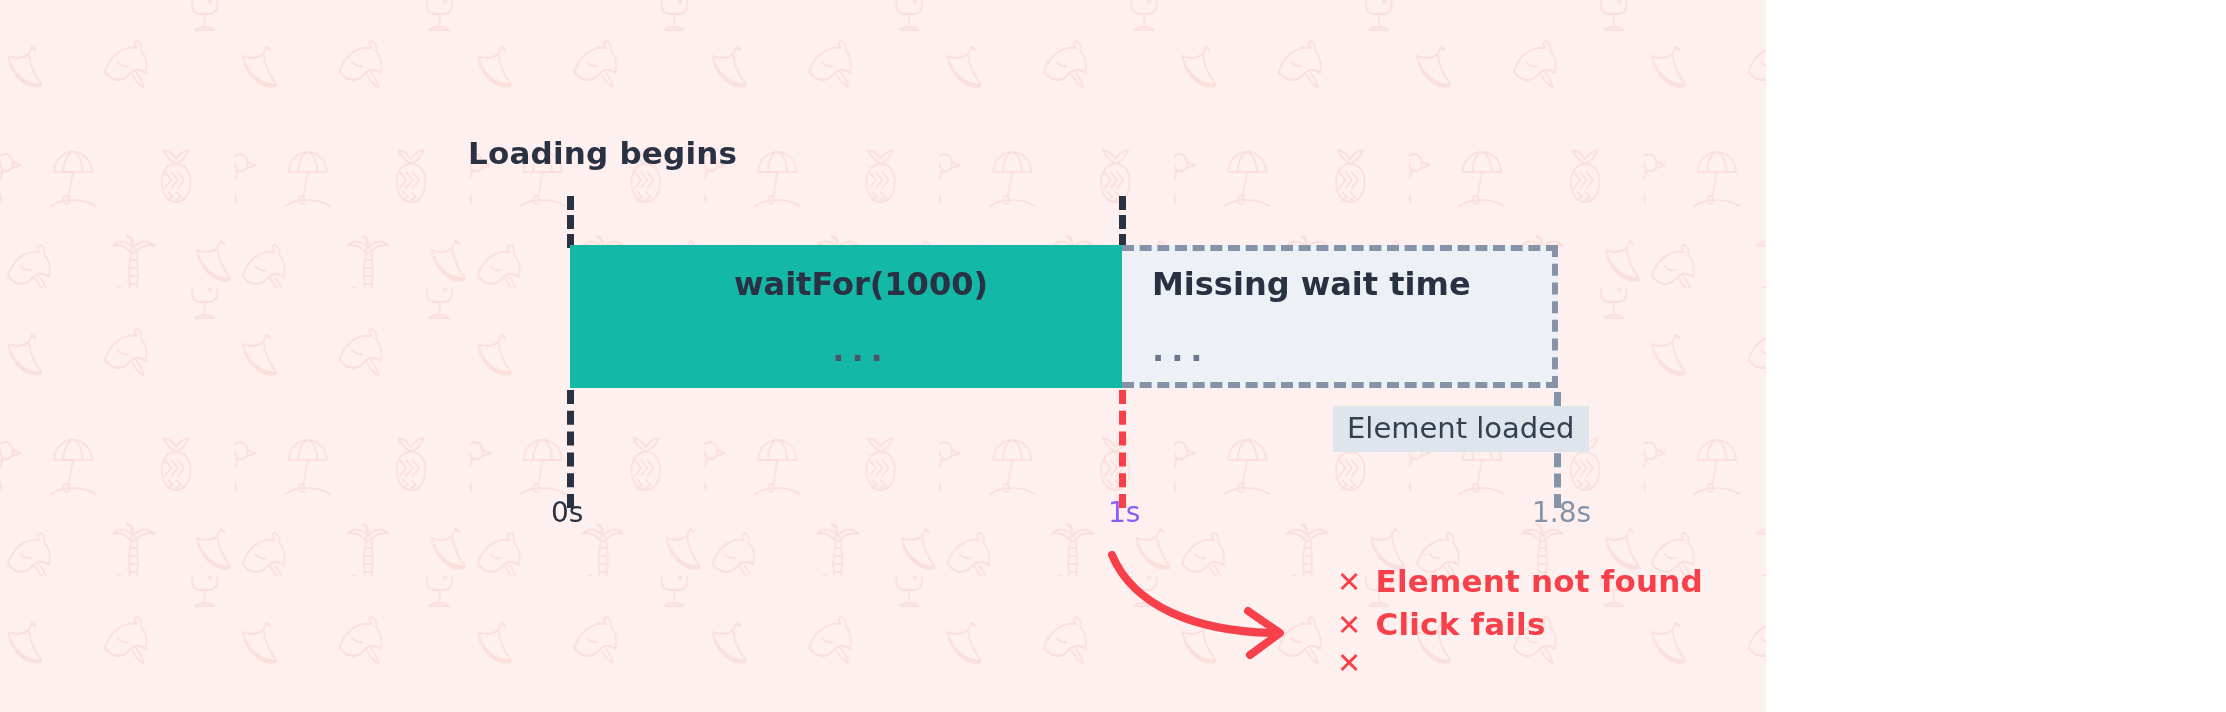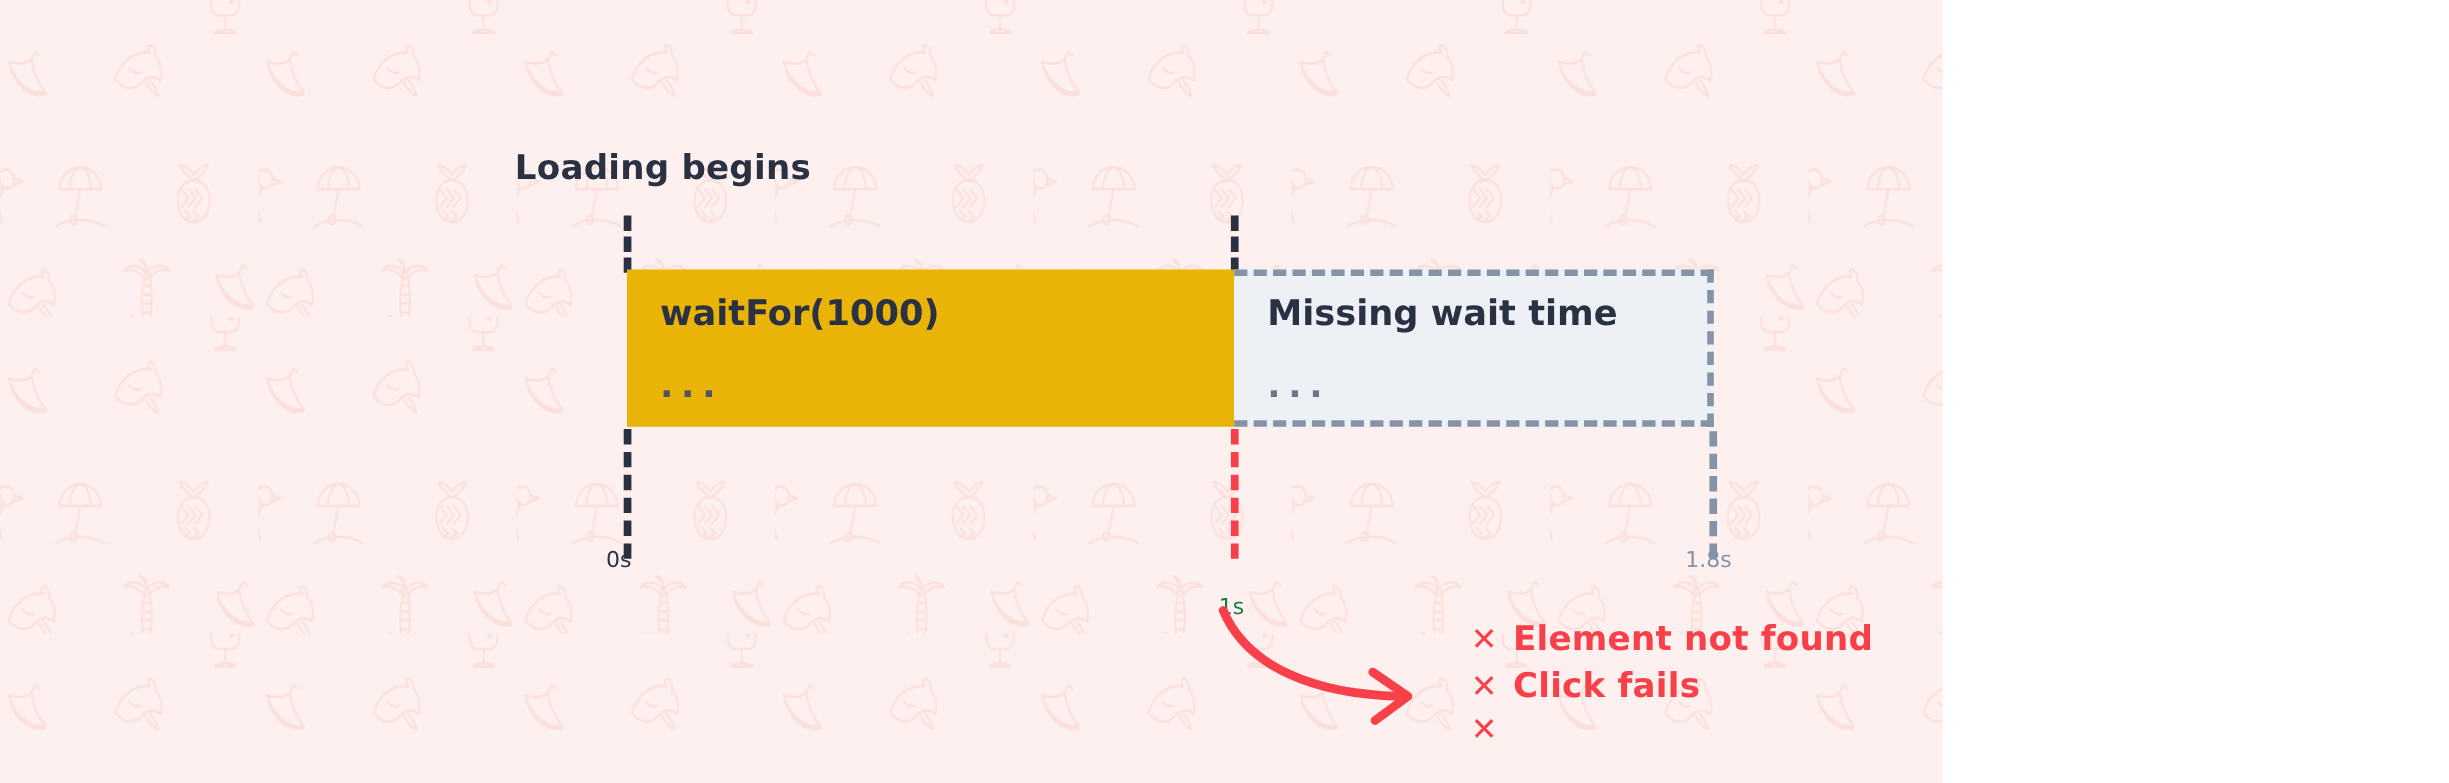--- a/index.html
+++ b/index.html
@@ -57,21 +57,22 @@
 
   
   .block {
     position: absolute;
     box-sizing: border-box;
     display: flex;
     flex-direction: column;
     justify-content: center;
   }
   .block-solid {
-    background-color: #eab308;
+    background-color: #14b8a6;
+    text-align: center;
   }
   .block-dashed {
     background-color: #EDF1F5;
     border: 6px dashed #8493A8;
     border-left: none;
   }
   .block-title {
     font-size: 32px;
     font-weight: 700;
     color: #2A3142;
@@ -85,26 +86,26 @@
     color: #4B5565;
     letter-spacing: 7px;
     line-height: 1;
     margin: 34px 0 0 30px;
   }
   .block-dashed .block-dots { color: #6A7789; }
 
   
   .tick-label {
     position: absolute;
-    font-size: 20px;
+    font-size: 28px;
     font-weight: 400;
     white-space: nowrap;
   }
   .tick-label.dark  { color: #2A3142; }
-  .tick-label.red   { color: #15803d; margin-top: 43px; }
+  .tick-label.red   { color: #8b5cf6; }
   .tick-label.slate { color: #8493A8; }
 
   
   .badge {
     position: absolute;
     background-color: #DEE5EC;
     color: #353F50;
     font-size: 29px;
     font-weight: 400;
     padding: 7px 14px;
@@ -232,20 +233,21 @@
   <div class="node block block-solid" style="left:570px; top:245px; width:552px; height:143px;">
     <div class="block-title">waitFor(1000)</div>
     <div class="block-dots">...</div>
   </div>
 
   <div class="node block block-dashed" style="left:1122px; top:245px; width:436px; height:143px;justify-content:center;">
     <div class="block-title">Missing wait time</div>
     <div class="block-dots">...</div>
   </div>
 
+  <div class="badge" style="left:1333px; top:406px;">Element loaded</div>
 
   <div class="tick-label dark" style="left:551px; top:496px;">0s</div>
 
   <div class="tick-label red" style="left:1108px; top:496px;">1s</div>
 
   <div class="tick-label slate" style="left:1532px; top:496px;">1.8s</div>
 
   <svg id="curve-arrow" style="left:1100px; top:545px;" width="240" height="120" viewBox="0 0 240 120" aria-hidden="true">
     <path d="M12 10 C34 62 96 86 172 88" fill="none" stroke="#F8404A" stroke-width="8" stroke-linecap="round"></path>
     <path d="M148 66 L180 88 L150 110" fill="none" stroke="#F8404A" stroke-width="8" stroke-linecap="round" stroke-linejoin="round"></path>

